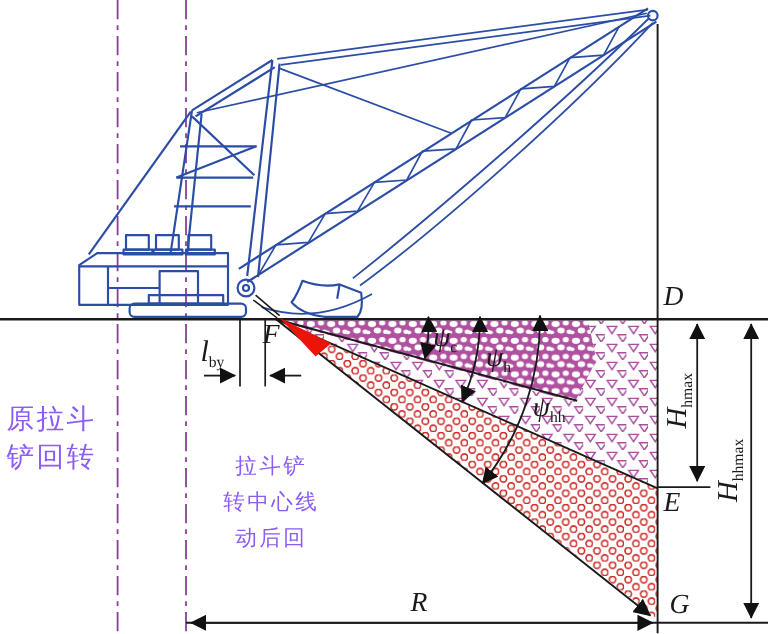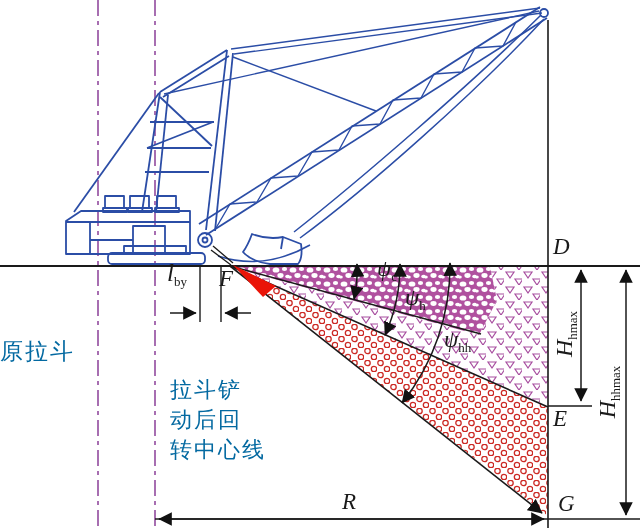--- a/index.html
+++ b/index.html
@@ -3,21 +3,21 @@
 <meta charset="utf-8">
 <style>
   html,body{margin:0;padding:0;background:#fff;}
   #stage{position:relative;width:640px;height:528px;background:#fff;overflow:hidden;
          font-family:"Liberation Serif",serif;}
   #stage svg{position:absolute;left:0;top:0;}
   .lbl{position:absolute;color:#1a1a1a;white-space:nowrap;}
   .pt{font-style:italic;font-size:23px;}
   .sub{font-size:13px;font-style:italic;vertical-align:-5px;}
   .psi{font-style:italic;font-size:23px;}
-  .cjk{font-family:Liberation Serif, serif;color:#0369a1;text-align:left;
+  .cjk{font-family:Liberation Mono, monospace;color:#8b5cf6;text-align:center;
        letter-spacing:2px;}
   .rot{transform:translate(-50%,-50%) rotate(-90deg);transform-origin:center;}
   .hdim{font-style:italic;font-size:24px;}
 </style>
 </head>
 <body>
 
 <div id="stage">
 
 <svg width="640" height="528" viewBox="0 0 640 528">
@@ -133,39 +133,40 @@
     <line x1="170" y1="313" x2="196" y2="313" marker-end="url(#arr)"></line>
     <line x1="251" y1="313" x2="225" y2="313" marker-end="url(#arr)"></line>
     <line x1="581" y1="270" x2="581" y2="401" marker-start="url(#arr)" marker-end="url(#arr)"></line>
     <line x1="626" y1="270" x2="626" y2="515" marker-start="url(#arr)" marker-end="url(#arr)"></line>
     <line x1="159" y1="519" x2="544" y2="519" marker-start="url(#arr)" marker-end="url(#arr)"></line>
   </g>
 </svg>
 
   <div class="lbl cjk" style="left:0px;top:336px;width:86px;font-size:23px;line-height:31px;">
     <div>原拉斗</div>
+    <div>铲回转</div>
   </div>
 
-  <div class="lbl cjk" style="left:170px;top:375px;width:112px;font-size:22px;line-height:30px;">
+  <div class="lbl cjk" style="left:170px;top:375px;width:112px;font-size:18px;line-height:30px;">
     <div>拉斗铲</div>
+    <div>转中心线</div>
     <div>动后回</div>
-    <div>转中心线</div>
   </div>
 
-  <div class="lbl" style="left:167px;top:259px;">
+  <div class="lbl" style="left:167px;top:280px;">
     <span style="font-style:italic;font-size:25px;">l</span><span class="sub" style="font-style:normal;">by</span>
   </div>
 
   <div class="lbl pt" style="left:219px;top:266px;">F</div>
   <div class="lbl pt" style="left:553px;top:234px;">D</div>
   <div class="lbl pt" style="left:553px;top:406px;">E</div>
   <div class="lbl pt" style="left:558px;top:491px;">G</div>
   <div class="lbl pt" style="left:342px;top:489px;">R</div>
 
-  <div class="lbl" style="left:361px;top:256px;margin-left:16px;">
+  <div class="lbl" style="left:361px;top:268px;">
     <span class="psi">ψ</span><span class="sub" style="font-style:normal;">c</span>
   </div>
   <div class="lbl" style="left:405px;top:285px;">
     <span class="psi">ψ</span><span class="sub" style="font-style:normal;">h</span>
   </div>
   <div class="lbl" style="left:444px;top:327px;text-align:center;">
     <span class="psi">ψ</span><span class="sub" style="font-style:normal;">hh</span>
   </div>
 
   <div class="lbl rot" style="left:566px;top:334px;">

